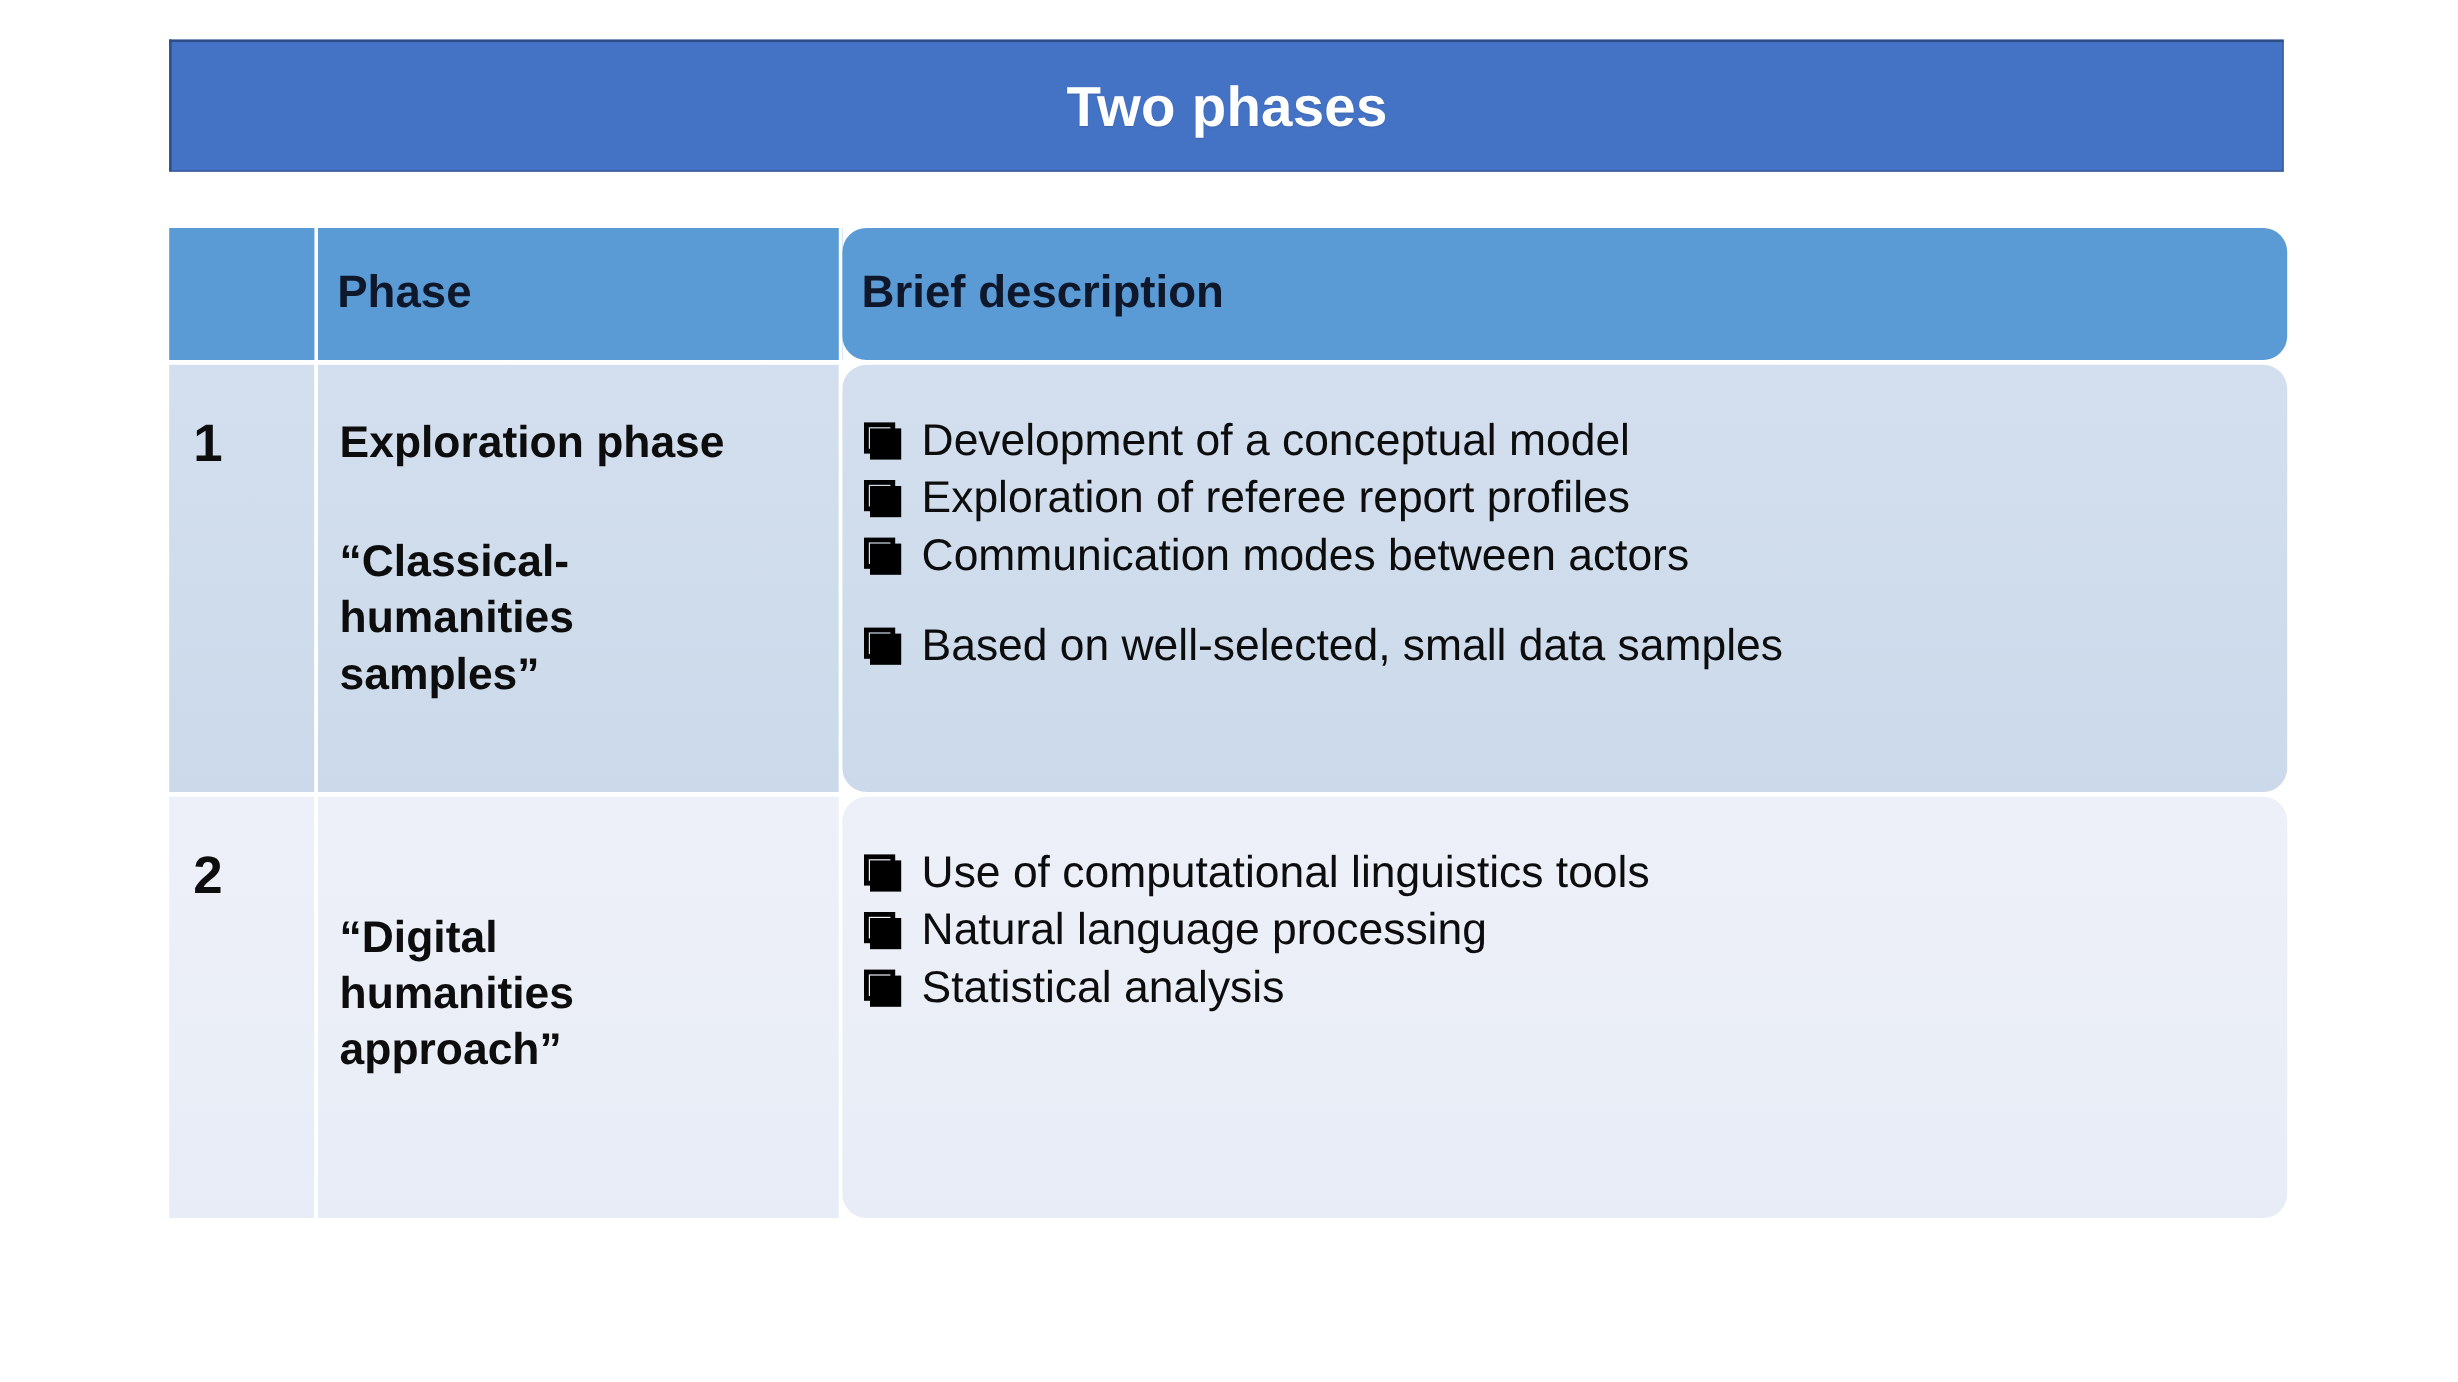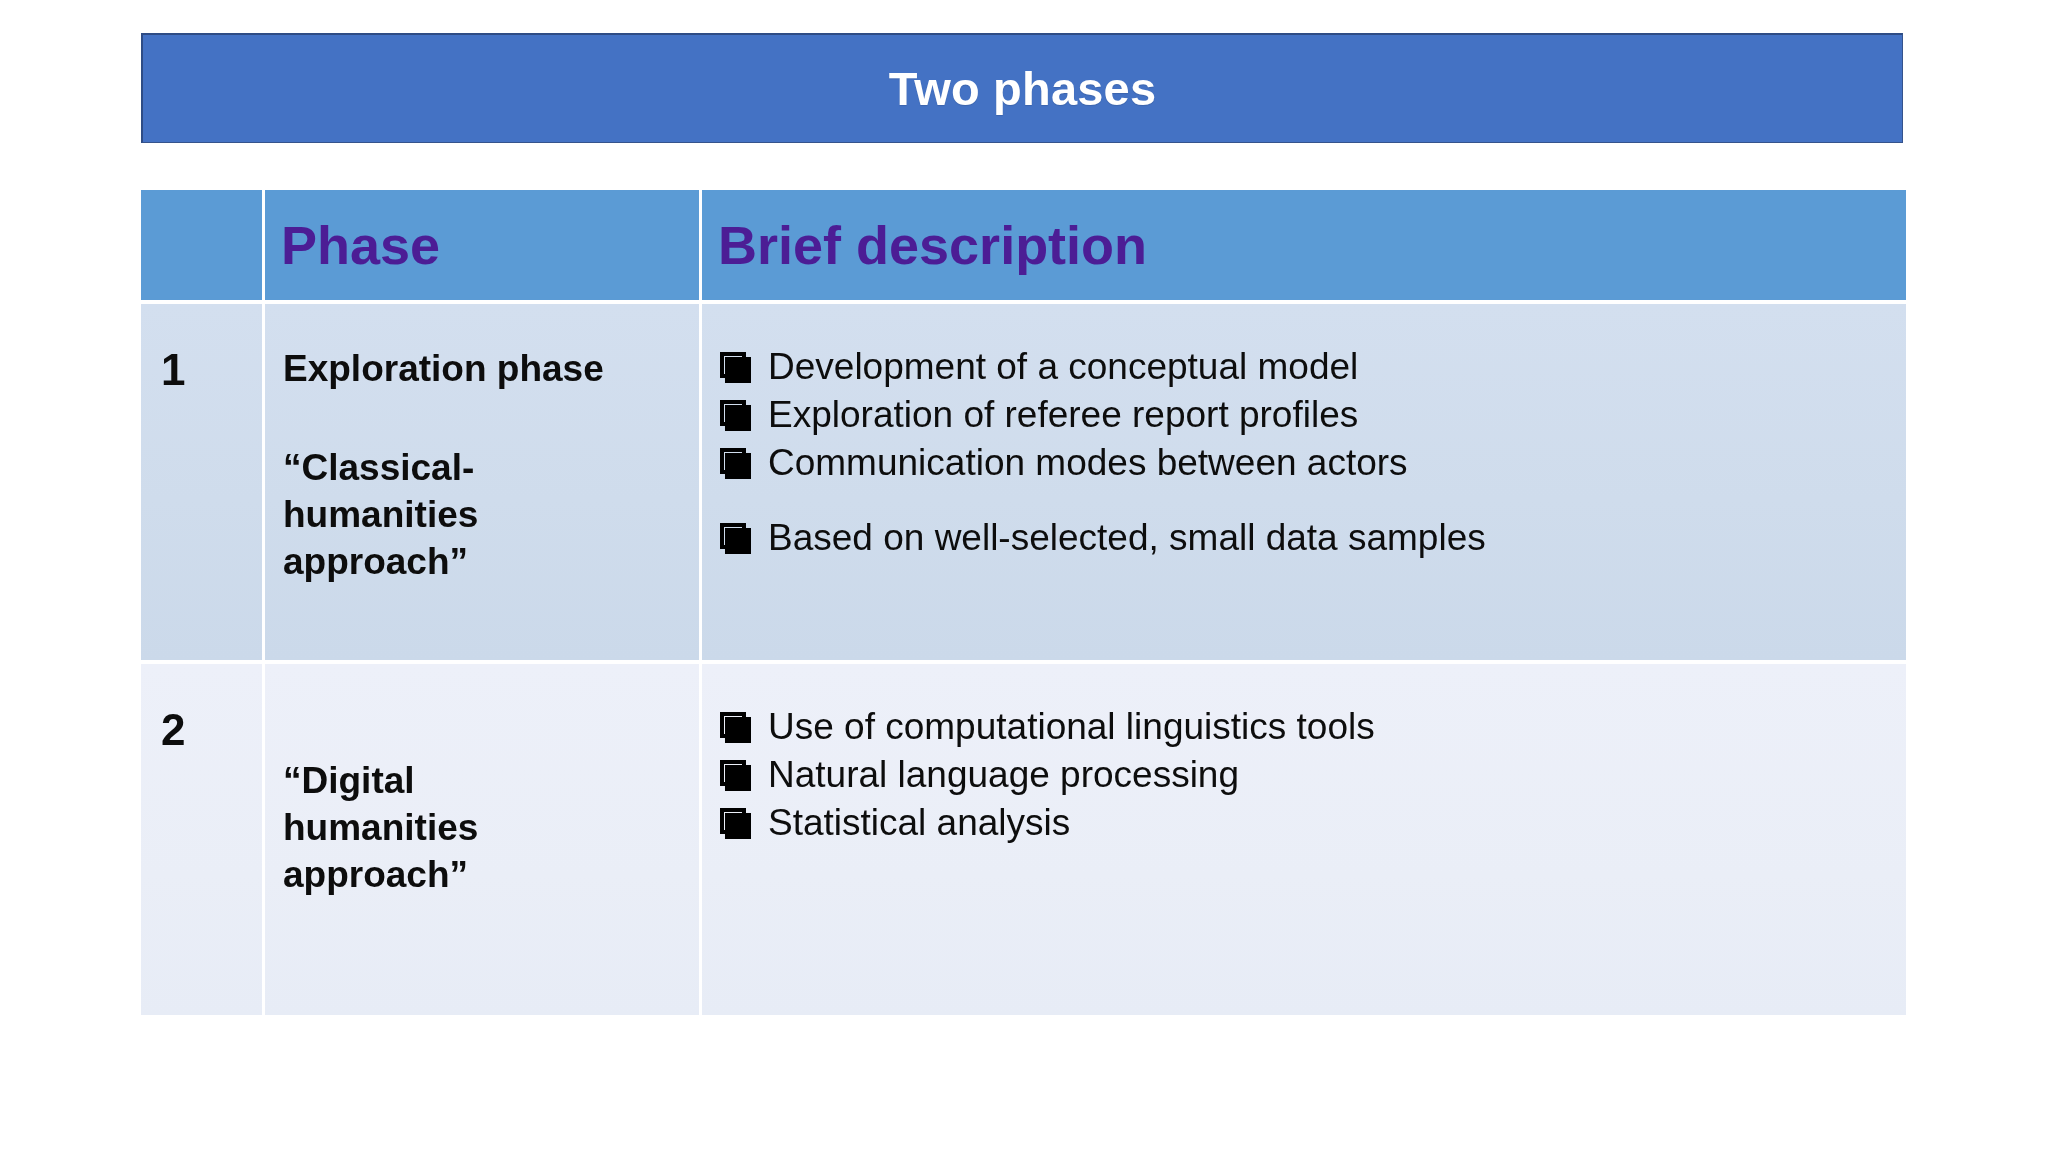--- a/index.html
+++ b/index.html
@@ -63,36 +63,36 @@
     box-sizing: border-box;
   }
 
   .cell {
     box-sizing: border-box;
     position: relative;
   }
 
   .col-num   { width: 124px; flex: 0 0 124px; }
   .col-phase { width: 437px; flex: 0 0 437px; }
-  .col-desc  { flex: 1 1 auto; }
+  .col-desc  { flex: 1 1 auto; border-radius: 20px; }
 
   
   .row-header {
     height: 110px;
   }
   .row-header .cell {
     background: #5B9BD5;
     display: flex;
     align-items: center;
     border-right: 3px solid #ffffff;
   }
   .row-header .cell:last-child { border-right: none; }
   .header-label {
-    color: #4c1d95;
-    font-size: 54px;
+    color: #0f172a;
+    font-size: 38px;
     font-weight: bold;
     padding-left: 16px;
     line-height: 1.05;
   }
 
   
   .row-body {
     border-top: 4px solid #ffffff;
   }
   .row-1 { height: 360px; }
@@ -207,21 +207,21 @@
         <span class="header-label">Brief description</span>
       </div>
     </div>
 
     <div class="table-row row-body row-1">
       <div class="cell col-num num-cell">
         <span class="num-text">1</span>
       </div>
       <div class="cell col-phase phase-cell">
         <div class="phase-title">Exploration phase</div>
-        <div class="phase-sub">“Classical-humanities approach”</div>
+        <div class="phase-sub">“Classical-humanities samples”</div>
       </div>
       <div class="cell col-desc desc-cell">
         <ul class="bullet-list">
           <li class="bullet-item">
             <span class="bullet-glyph">
                 <span class="sq-shadow"></span>
                 <span class="sq-face"></span>
               </span>
             <span class="bullet-text">Development of a conceptual model</span>
           </li>

